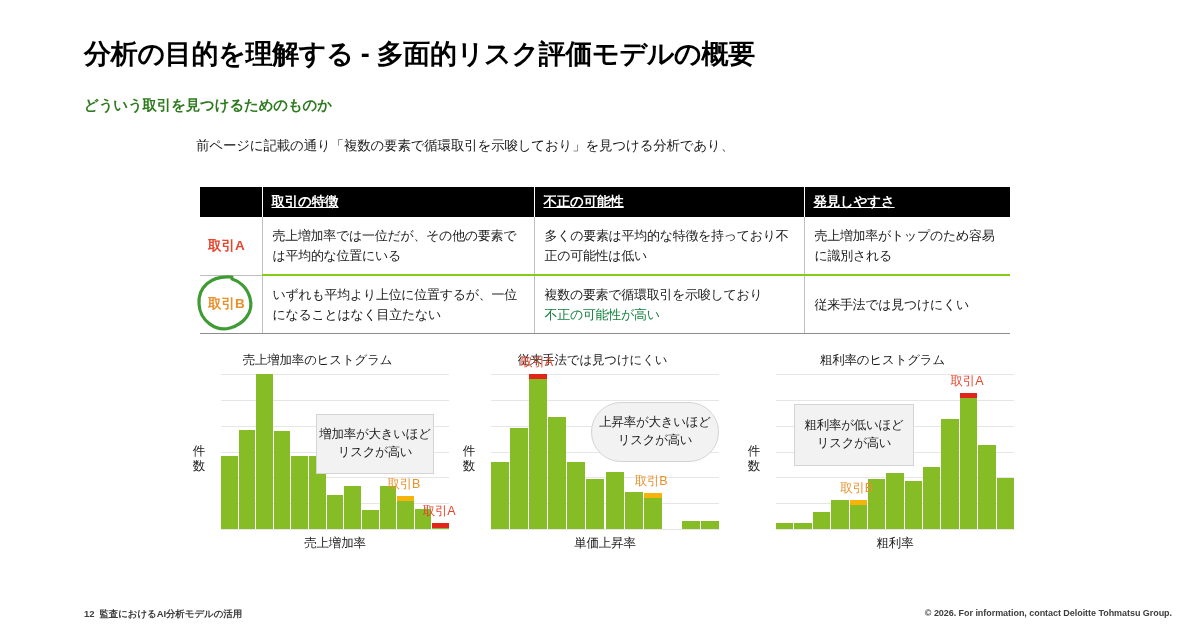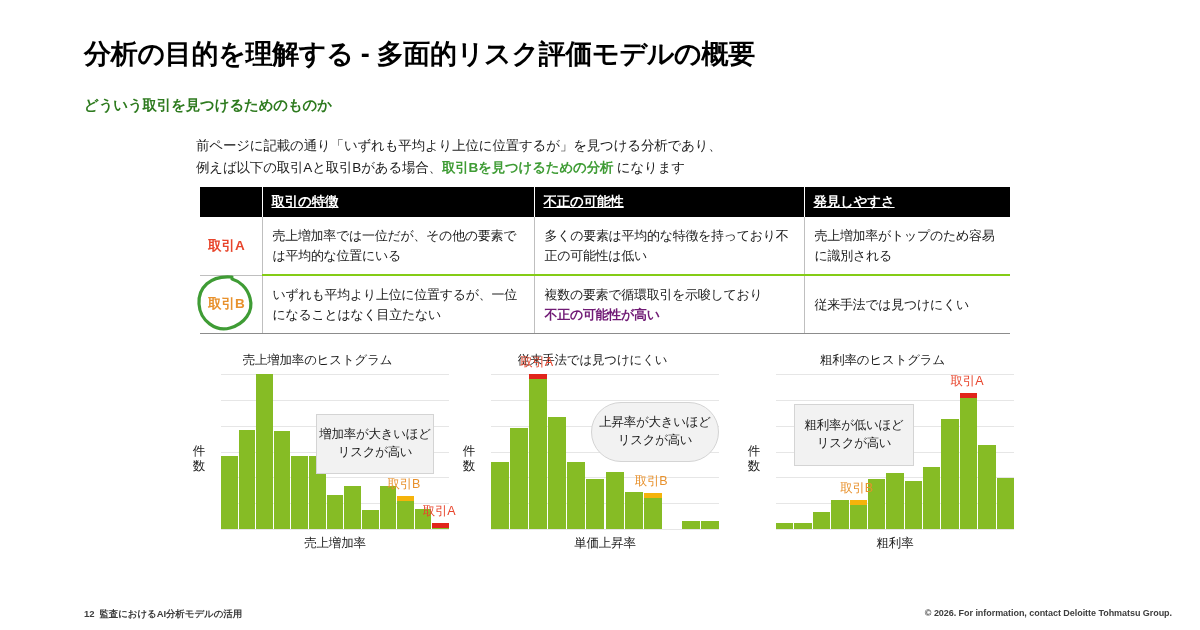--- a/index.html
+++ b/index.html
@@ -54,21 +54,21 @@
   .row-lbl.b { color: #e8912c; }
   td.body-cell {
     font-size: 13px; color: #1a1a1a; line-height: 1.5;
     padding: 9px 10px; background: #fff;
     border-left: 1px solid #bfbfbf; border-bottom: 2px solid #84cc16;
     letter-spacing: -0.3px;
   }
   tr.row-a td, tr.row-a th { height: 54px; }
   tr.row-b td, tr.row-b th { height: 54px; }
   tr.row-b td.body-cell, tr.row-b th.row-lbl { border-bottom: 1px solid #8c8c8c; }
-  .green-bold { color: #701a75; font-weight: bold; }
+  .green-bold { color: #15803d; font-weight: normal; }
 
   
   .circle-annot {
     position: absolute; left: 196px; top: 272px;
     width: 72px; height: 62px; pointer-events: none;
   }
 
   
   .charts { position: absolute; left: 0; top: 352px; width: 1200px; height: 230px; }
   .chart { position: absolute; top: 0; }
@@ -109,22 +109,21 @@
 </style>
 </head>
 <body>
 
 <div class="slide">
 
   <div class="title">分析の目的を理解する - 多面的リスク評価モデルの概要</div>
   <div class="subtitle">どういう取引を見つけるためのものか</div>
 
   <div class="lead">
-    <div>前ページに記載の通り「いずれも平均より上位に位置するが」を見つける分析であり、</div>
-    <div><span>例えば以下の取引Aと取引Bがある場合、</span><span class="hl">取引Bを見つけるための分析</span><span> になります</span></div>
+    <div>前ページに記載の通り「複数の要素で循環取引を示唆しており」を見つける分析であり、</div>
   </div>
 
   <div class="tbl-wrap">
     <table class="cmp">
       <colgroup>
         <col class="th-blank">
           <col class="col-a">
           <col class="col-b">
           <col class="col-c">
       </colgroup>

